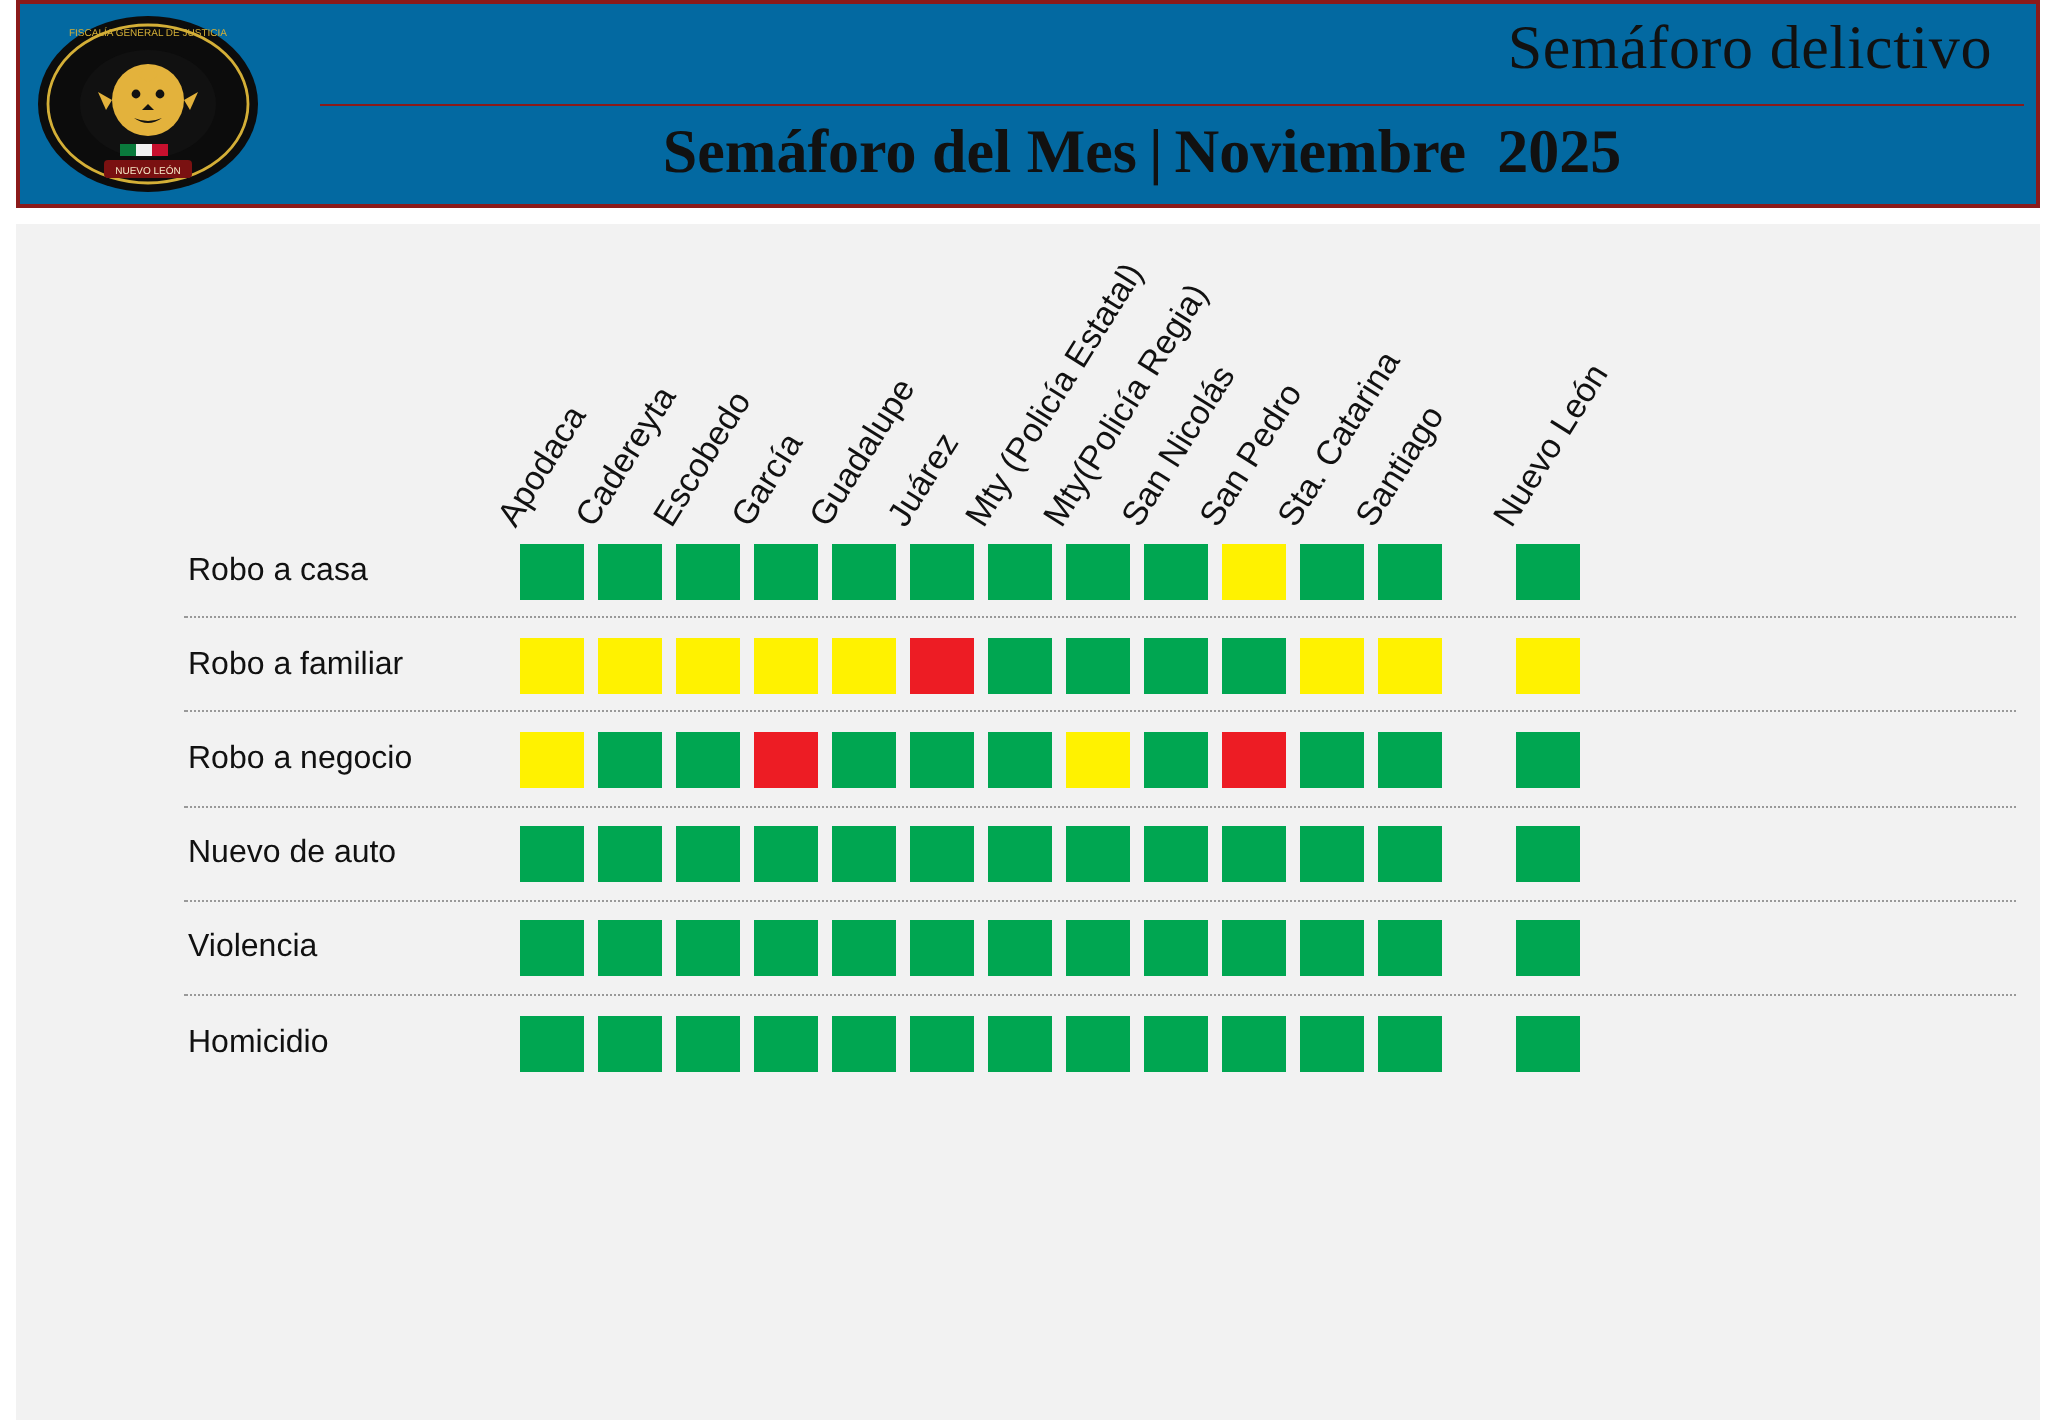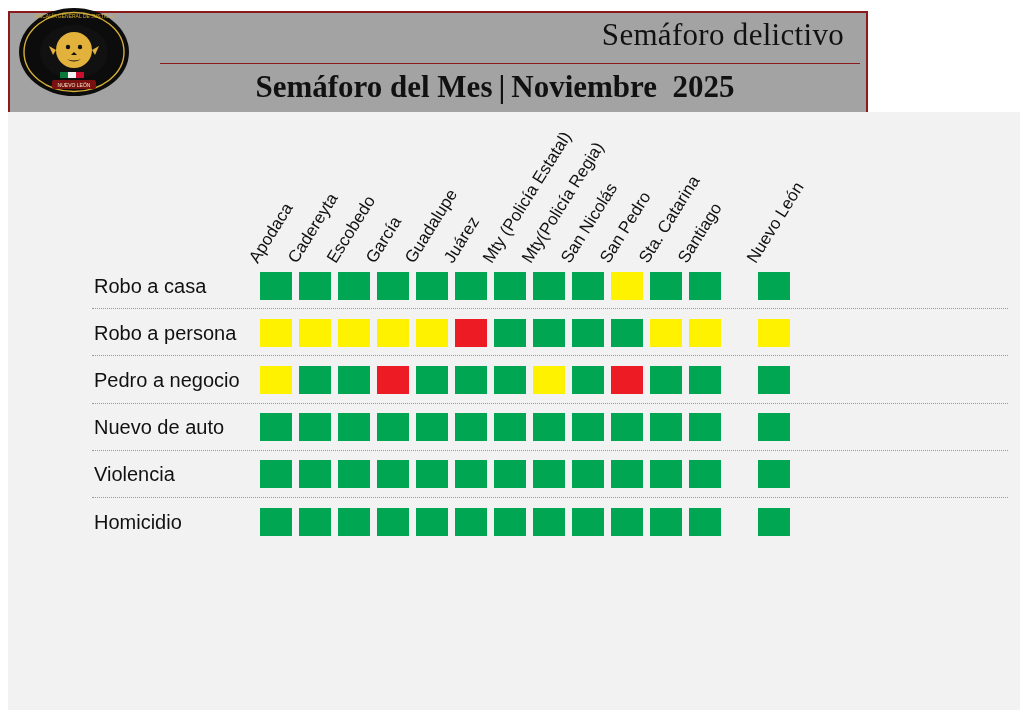--- a/index.html
+++ b/index.html
@@ -12,24 +12,24 @@
     height: 713px;
     font-family: "Liberation Sans", sans-serif;
     overflow: hidden;
     position: relative;
   }
 
   
   .banner {
     position: absolute;
     left: 8px;
-    top: 11px;
-    width: 860px;
+    top: 0;
+    width: 1012px;
     height: 104px;
-    background: #a3a3a3;
+    background: #0369a1;
     border: 2px solid #8b1a1a;
     box-sizing: border-box;
   }
   .banner-inner {
     position: absolute;
     inset: 0;
     display: flex;
     flex-direction: column;
     justify-content: flex-start;
   }
@@ -121,21 +121,21 @@
     left: 84px;
     right: 12px;
     bottom: 0;
     border-bottom: 1px dotted #999;
   }
   .row-label {
     position: absolute;
     left: 86px;
     top: 50%;
     transform: translateY(-50%);
-    font-size: 20px;
+    font-size: 16px;
     color: #111;
     white-space: nowrap;
   }
   .cells {
     position: absolute;
     left: 252px;
     top: 50%;
     transform: translateY(-50%);
     display: flex;
     gap: 7px;
@@ -224,42 +224,42 @@
           <div class="cell yellow" title="Robo a casa – San Pedro"></div>
           <div class="cell green" title="Robo a casa – Sta. Catarina"></div>
           <div class="cell green" title="Robo a casa – Santiago"></div>
         </div>
         <div class="cells state">
           <div class="cell green" title="Robo a casa – Nuevo León"></div>
         </div>
         <div class="row-sep"></div>
       </div>
       <div class="row">
-        <div class="row-label">Robo a persona</div>
+        <div class="row-label">Robo a familiar</div>
         <div class="cells">
           <div class="cell yellow" title="Robo a persona – Apodaca"></div>
           <div class="cell yellow" title="Robo a persona – Cadereyta"></div>
           <div class="cell yellow" title="Robo a persona – Escobedo"></div>
           <div class="cell yellow" title="Robo a persona – García"></div>
           <div class="cell yellow" title="Robo a persona – Guadalupe"></div>
           <div class="cell red" title="Robo a persona – Juárez"></div>
           <div class="cell green" title="Robo a persona – Mty (Policía Estatal)"></div>
           <div class="cell green" title="Robo a persona – Mty(Policía Regia)"></div>
           <div class="cell green" title="Robo a persona – San Nicolás"></div>
           <div class="cell green" title="Robo a persona – San Pedro"></div>
           <div class="cell yellow" title="Robo a persona – Sta. Catarina"></div>
           <div class="cell yellow" title="Robo a persona – Santiago"></div>
         </div>
         <div class="cells state">
           <div class="cell yellow" title="Robo a persona – Nuevo León"></div>
         </div>
         <div class="row-sep"></div>
       </div>
       <div class="row">
-        <div class="row-label">Pedro a negocio</div>
+        <div class="row-label">Robo a negocio</div>
         <div class="cells">
           <div class="cell yellow" title="Robo a negocio – Apodaca"></div>
           <div class="cell green" title="Robo a negocio – Cadereyta"></div>
           <div class="cell green" title="Robo a negocio – Escobedo"></div>
           <div class="cell red" title="Robo a negocio – García"></div>
           <div class="cell green" title="Robo a negocio – Guadalupe"></div>
           <div class="cell green" title="Robo a negocio – Juárez"></div>
           <div class="cell green" title="Robo a negocio – Mty (Policía Estatal)"></div>
           <div class="cell yellow" title="Robo a negocio – Mty(Policía Regia)"></div>
           <div class="cell green" title="Robo a negocio – San Nicolás"></div>

